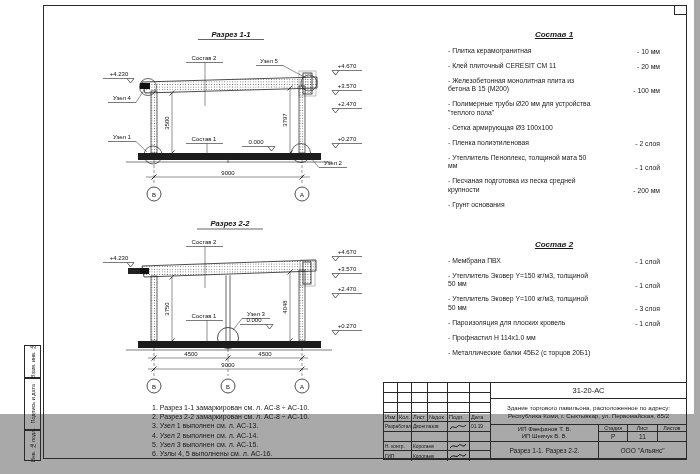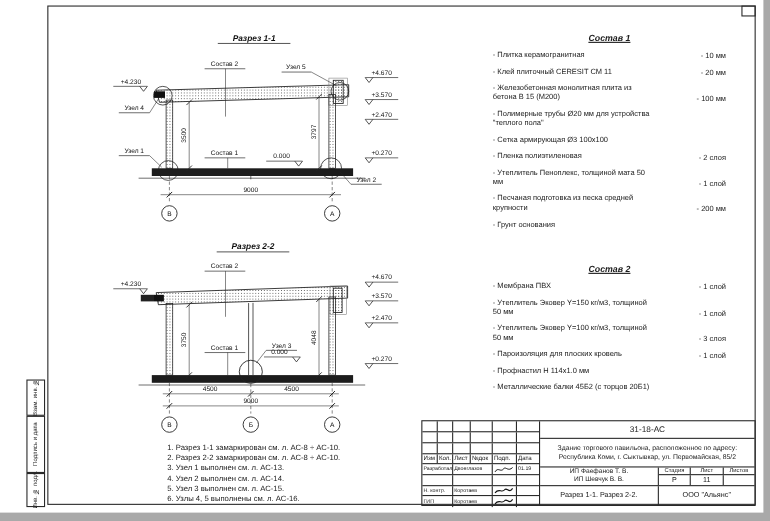--- a/index.html
+++ b/index.html
@@ -1,18 +1,18 @@
 <!DOCTYPE html>
 <html><head>
 <meta charset="utf-8">
 <style>
   html,body{margin:0;padding:0;}
   body{width:700px;height:474px;background:#a9a9a9;position:relative;overflow:hidden;
        font-family:"Liberation Sans",sans-serif;color:#1a1a1a;}
-  #sheet{position:absolute;left:0;top:0;width:694px;height:466px;background:#fff;}
+  #sheet{position:absolute;left:0;top:0;width:694px;height:414px;background:#fff;}
   #mainframe{position:absolute;left:43px;top:5px;width:644px;height:454px;border:1.6px solid #2a2a2a;box-sizing:border-box;}
   #cornerbox{position:absolute;left:674px;top:5px;width:13px;height:10px;border:1px solid #2a2a2a;box-sizing:border-box;}
   .sidebox{position:absolute;left:24px;width:17px;border:1px solid #2a2a2a;box-sizing:border-box;
            display:flex;align-items:center;justify-content:center;}
   .sidebox span{writing-mode:vertical-rl;transform:rotate(180deg);font-size:5.5px;white-space:nowrap;color:#222;}
   svg{position:absolute;overflow:visible;}
   svg text{font-family:"Liberation Sans",sans-serif;font-size:6px;fill:#111;}
   svg text.ttl{font-size:7.6px;font-style:italic;font-weight:bold;}
   svg text.dim{font-size:6px;}
   
@@ -376,21 +376,21 @@
         <div class="c" style="width:36px;font-size:4.8px;">Коротаев</div>
         <div class="c" style="width:22px;">
             <svg class="sig" width="18" height="8" viewBox="0 0 18 8">
               <path d="M1,6 C5,1 7,7 10,3 C12,1 14,7 17,2" fill="none" stroke="#111" stroke-width="1"></path>
             </svg>
           </div>
         <div class="c" style="flex:1;"></div>
       </div>
     </div>
     <div class="tb-right">
-      <div class="docnum">31-18-АС</div>
+      <div class="docnum">31-20-АС</div>
       <div class="obj">Здание торгового павильона, расположенное по адресу: Республика Коми, г. Сыктывкар, ул. Первомайская, 85/2</div>
       <div class="rowC">
         <div class="clients">
           <span>ИП Фаефанов Т. В.</span>
           <span>ИП Шевчук В. В.</span>
         </div>
         <div class="stg">
           <div class="hd">
             <div class="cell">Стадия</div>
             <div class="cell">Лист</div>

